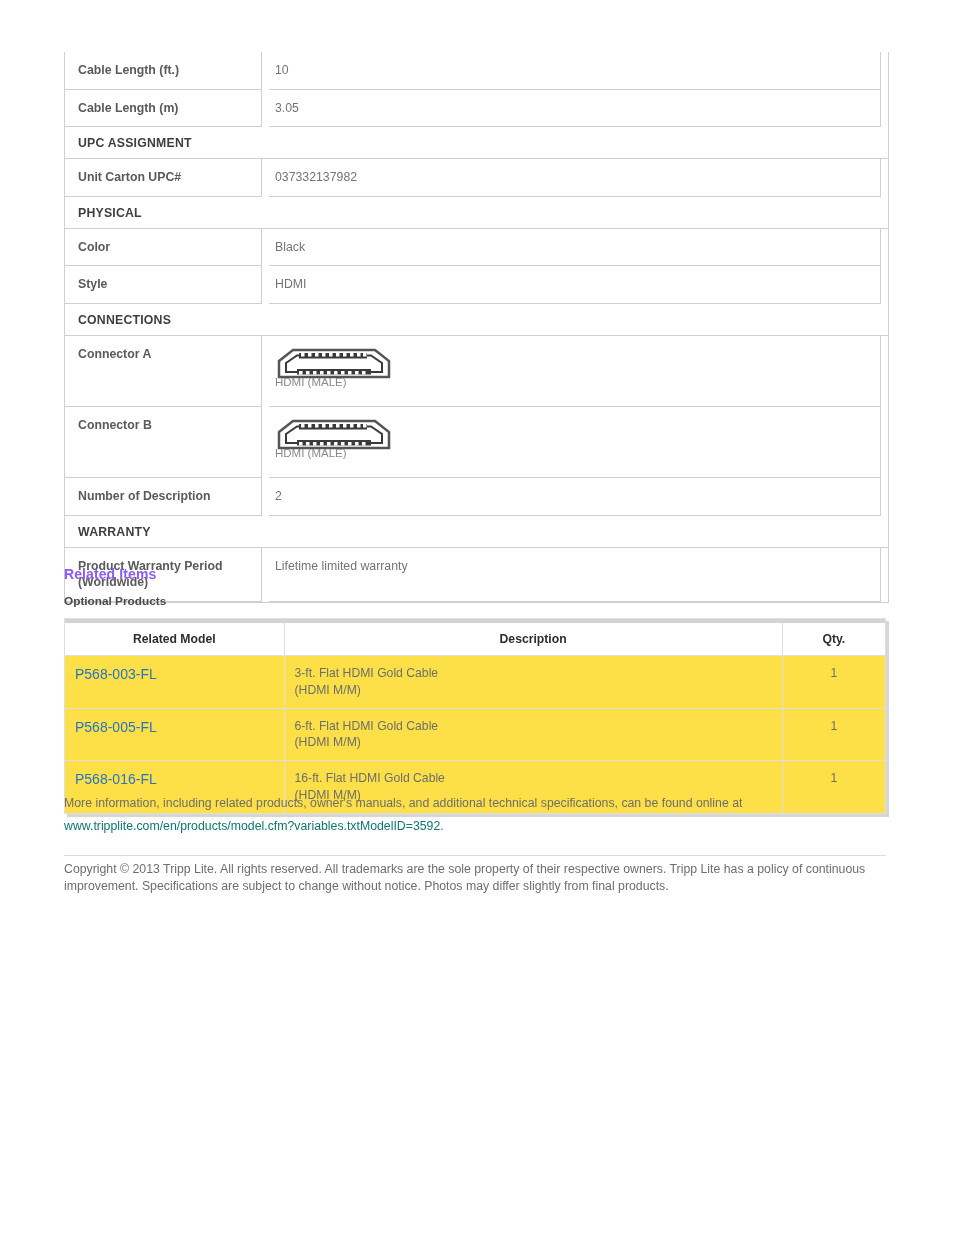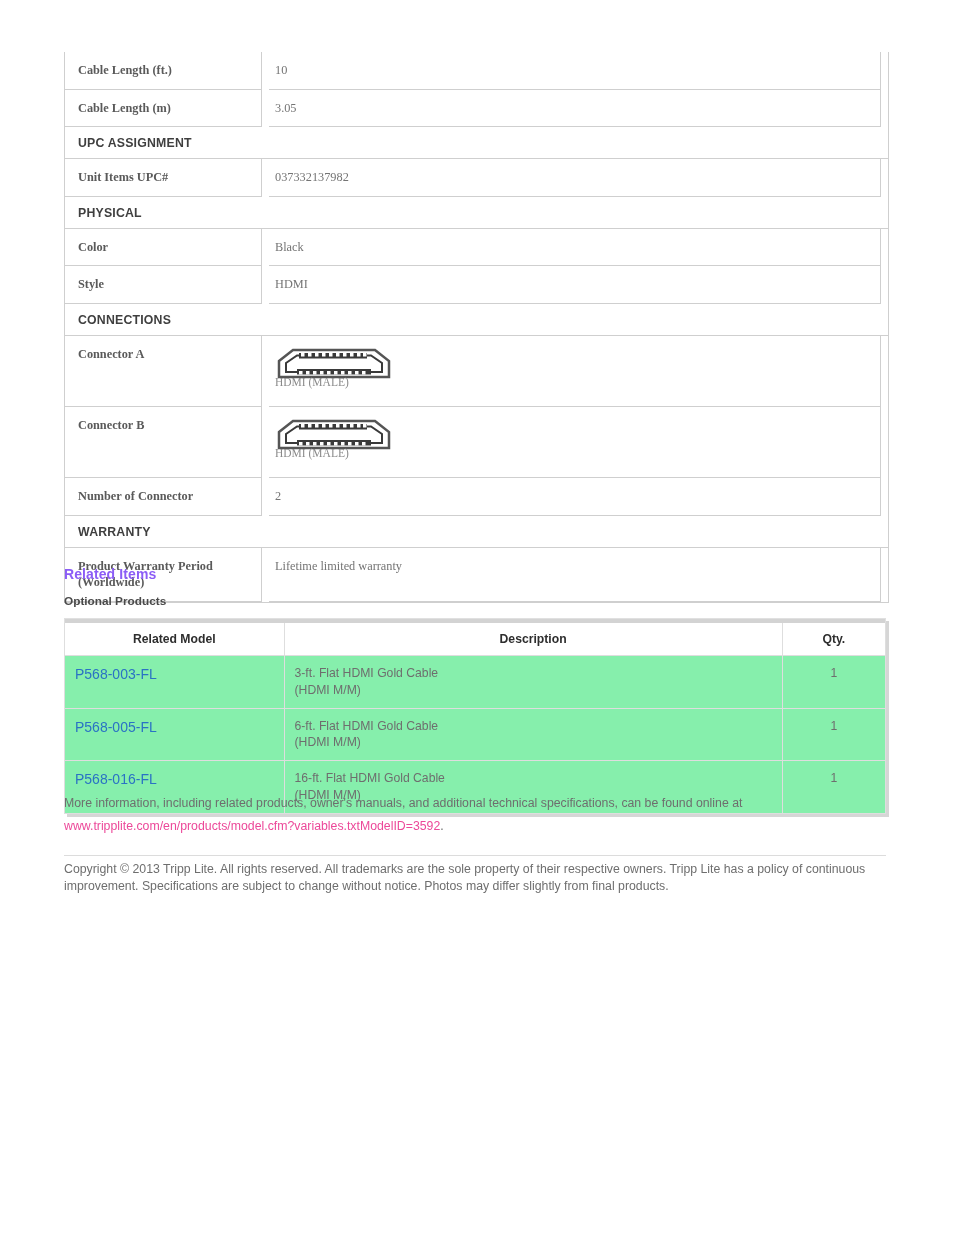--- a/index.html
+++ b/index.html
@@ -29,21 +29,20 @@
     width: 825px;
     border-left: 1px solid #cfcfcf;
     border-right: 1px solid #cfcfcf;
     border-bottom: 1px solid #cfcfcf;
     box-sizing: border-box;
   }
   .spec-row {
     display: flex;
     align-items: stretch;
     position: relative;
-    font-family: Liberation Serif, serif;
   }
   .spec-label {
     width: 197px;
     flex: 0 0 197px;
     box-sizing: border-box;
     padding: 10px 0 10px 13px;
     font-size: 12.3px;
     font-weight: bold;
     color: #5a5a5a;
     line-height: 1.35;
@@ -118,21 +117,21 @@
     color: #4a4a4a;
   }
 
   .related-table {
     position: absolute;
     left: 64px;
     top: 618px;
     width: 822px;
     box-sizing: border-box;
     border-collapse: collapse;
-    background: #86efac;
+    background: #fde047;
     box-shadow: 3px 3px 0 0 #d6d6d6;
     border: 1px solid #e0e0e0;
   }
   .related-table .topbar td {
     padding: 0;
     height: 4px;
     background: #d3d3d3;
     border: none;
   }
   .related-table th {
@@ -175,21 +174,21 @@
   .more-info {
     position: absolute;
     left: 64px;
     top: 792px;
     width: 830px;
     font-size: 12.3px;
     color: #6e6e6e;
     line-height: 23px;
   }
   .more-info a {
-    color: #ec4899;
+    color: #0f766e;
     text-decoration: none;
   }
   .footer-rule {
     position: absolute;
     left: 64px;
     top: 855px;
     width: 822px;
     height: 1px;
     background: #dcdcdc;
   }
@@ -212,21 +211,21 @@
       <div class="spec-row">
         <div class="spec-label">Cable Length (ft.)</div>
         <div class="spec-value">10</div>
       </div>
       <div class="spec-row">
         <div class="spec-label">Cable Length (m)</div>
         <div class="spec-value">3.05</div>
       </div>
       <div class="spec-section">UPC ASSIGNMENT</div>
       <div class="spec-row">
-        <div class="spec-label">Unit Items UPC#</div>
+        <div class="spec-label">Unit Carton UPC#</div>
         <div class="spec-value">037332137982</div>
       </div>
       <div class="spec-section">PHYSICAL</div>
       <div class="spec-row">
         <div class="spec-label">Color</div>
         <div class="spec-value">Black</div>
       </div>
       <div class="spec-row">
         <div class="spec-label">Style</div>
         <div class="spec-value">HDMI</div>
@@ -302,21 +301,21 @@
                 <rect x="146" y="50" width="7" height="7"></rect>
                 <rect x="160" y="50" width="7" height="7"></rect>
                 <rect x="174" y="50" width="7" height="7"></rect>
               </g>
             </svg>
             <div class="conn-caption">HDMI (MALE)</div>
           </div>
         </div>
       </div>
       <div class="spec-row">
-        <div class="spec-label">Number of Connector</div>
+        <div class="spec-label">Number of Description</div>
         <div class="spec-value">2</div>
       </div>
       <div class="spec-section">WARRANTY</div>
       <div class="spec-row">
         <div class="spec-label">Product Warranty Period (Worldwide)</div>
         <div class="spec-value">Lifetime limited warranty</div>
       </div>
     </div>
 
   <div class="related-heading">Related Items</div>

